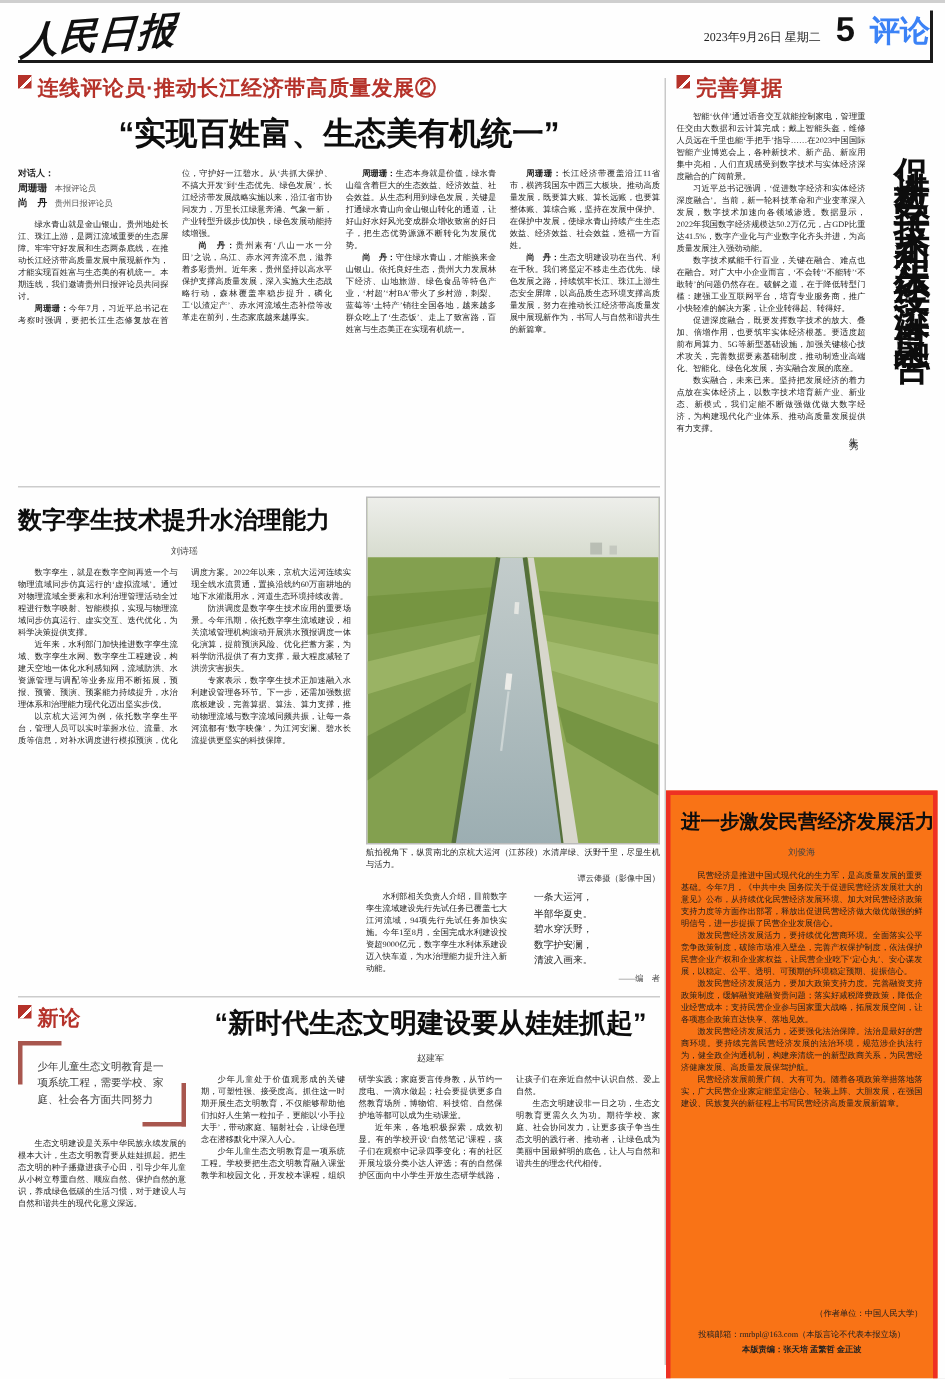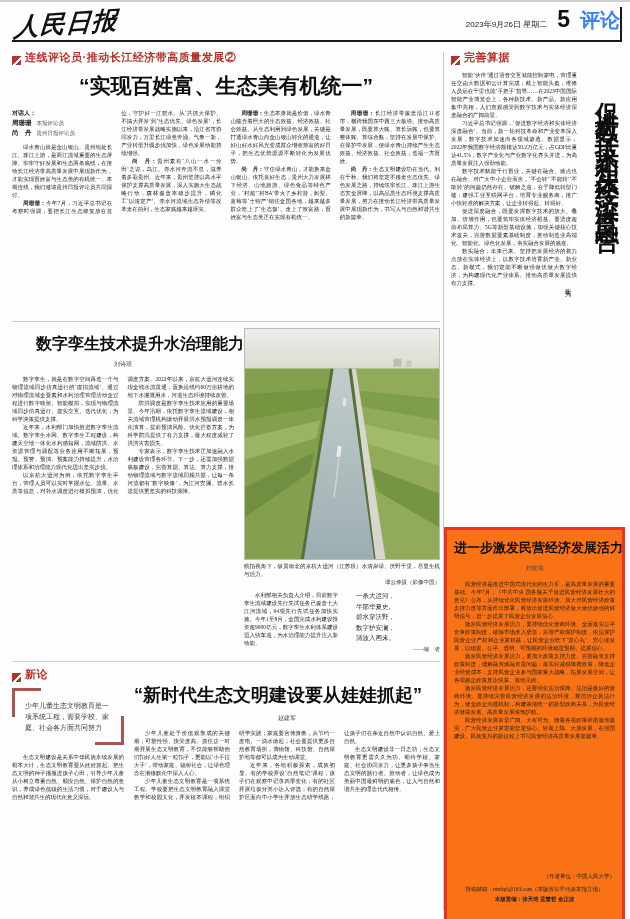--- a/index.html
+++ b/index.html
@@ -4,53 +4,53 @@
 <style>
   html,body{margin:0;padding:0;background:#e9e9e9;}
   .page{position:relative;width:630px;height:919px;margin:0 auto;background:#fefefe;
         font-family:"Liberation Serif",serif;color:#1c1c1c;overflow:hidden;}
   .topline{position:absolute;left:0;top:0;width:630px;height:2px;background:#cfcfcf;}
   
   .masthead{position:absolute;left:14px;top:7px;font-family:"DejaVu Serif",serif;
         font-weight:bold;font-style:italic;font-size:25px;letter-spacing:1px;
         transform:rotate(-4deg) skewX(-8deg);color:#111;}
   .hdr-right{position:absolute;right:10px;top:6px;display:flex;align-items:baseline;gap:10px;}
-  .hdr-date{font-size:8px;color:#222;font-family:Liberation Sans, sans-serif;}
+  .hdr-date{font-size:8px;color:#222;font-family:Liberation Serif, serif;}
   .hdr-page{font-family:"Liberation Sans",sans-serif;font-weight:bold;font-size:23px;color:#111;}
   .hdr-sec{font-family:"Liberation Sans",sans-serif;font-weight:bold;font-size:20px;color:#3b82f6;}
   .hdr-rule{position:absolute;left:12px;right:8px;top:40px;border-top:2px solid #1a1a1a;}
   .hdr-hook{position:absolute;right:8px;top:7px;height:33px;border-right:2px solid #1a1a1a;}
   
   .left-region{position:absolute;left:12px;top:50px;width:428px;}
   .vdiv{position:absolute;left:443px;top:52px;height:858px;border-left:1px solid #c9c9c9;}
   .right-region{position:absolute;left:451px;top:50px;width:172px;}
   
-  .seclabel{display:flex;align-items:flex-end;font-family:"Liberation Sans",sans-serif;
-        font-weight:bold;font-size:11px;color:#b5322a;letter-spacing:.5px;}
+  .seclabel{display:flex;align-items:flex-start;font-family:"Liberation Sans",sans-serif;
+        font-weight:bold;font-size:14px;color:#b5322a;letter-spacing:.5px;}
   .secicon{width:9px;height:9px;background:#b5322a;display:inline-block;margin-right:4px;
         background-image:linear-gradient(135deg,transparent 55%,#fff 55%,#fff 70%,transparent 70%);}
   
   .headline1{margin-top:7px;text-align:center;font-family:"Liberation Sans",sans-serif;
         font-weight:bold;font-size:21px;letter-spacing:0px;color:#0d0d0d;white-space:nowrap;}
   
   .smalltxt{font-size:5.5px;line-height:8px;text-align:justify;color:#1d1d1d;overflow:hidden;}
   .smalltxt p{margin:0;text-indent:2em;}
   .smalltxt p b{font-family:"Liberation Sans",sans-serif;}
   .article1{margin-top:9px;height:204px;column-count:4;column-gap:9px;}
   .byline{margin-bottom:6px;text-indent:0;}
   .byline .bl-label{font-size:6px;font-weight:bold;}
   .byline .bl-row{display:flex;gap:5px;align-items:baseline;margin-top:2px;}
   .byline .bl-name{font-size:6.5px;font-weight:bold;font-family:"Liberation Sans",sans-serif;}
   .byline .bl-role{font-size:5.5px;color:#555;}
   .hrule{border-top:1px solid #cccccc;margin-top:8px;}
   
   .xz-row{display:flex;gap:10px;margin-top:6px;}
   .xz-left{width:222px;}
   .xz-headline{margin-top:6px;text-align:left;font-family:"Liberation Sans",sans-serif;
-        font-weight:bold;font-size:16px;color:#0d0d0d;white-space:nowrap;margin-left:24px;}
+        font-weight:bold;font-size:16px;color:#0d0d0d;white-space:nowrap;}
   .xz-author{text-align:center;font-size:6px;color:#444;margin:5px 0 6px;}
   .xz-text{height:250px;column-count:2;column-gap:9px;}
   .xz-right{width:196px;}
   .photo{width:196px;height:232px;display:block;border:1px solid #bbb;box-sizing:border-box;}
   .caption{margin-top:3px;font-size:5.5px;line-height:7.5px;color:#222;text-align:justify;}
   .cap-credit{font-size:5.5px;color:#333;text-align:right;margin-top:1px;}
   .below-photo{display:flex;gap:8px;margin-top:5px;}
   .bp-col{width:94px;height:62px;}
   .verse{font-size:6.5px;line-height:10.5px;padding-left:10px;}
   .verse p{text-indent:0;margin:0;}
@@ -59,21 +59,21 @@
   .xl-row{display:flex;gap:10px;margin-top:5px;}
   .xl-col1{width:112px;}
   .quote{position:relative;margin-top:6px;padding:12px 9px 12px 13px;font-size:7px;
         line-height:11px;color:#3a3a3a;font-family:"Liberation Sans",sans-serif;}
   .quote::before{content:"";position:absolute;left:0;top:0;width:26px;height:26px;
         border-left:3px solid #a8564e;border-top:3px solid #a8564e;}
   .quote::after{content:"";position:absolute;right:0;bottom:0;width:26px;height:26px;
         border-right:3px solid #a8564e;border-bottom:3px solid #a8564e;}
   .xl-col1-text{margin-top:8px;height:118px;}
   .xl-right{width:306px;}
-  .xl-headline{margin-top:16px;text-align:left;font-family:"Liberation Sans",sans-serif;
+  .xl-headline{text-align:center;font-family:"Liberation Sans",sans-serif;
         font-weight:bold;font-size:18px;color:#0d0d0d;white-space:nowrap;}
   .xl-author{text-align:center;font-size:6px;color:#444;margin:7px 0 6px;}
   .xl-text{height:148px;column-count:3;column-gap:9px;}
   .author-note{text-indent:0 !important;text-align:right;}
   
   .sp-row{position:relative;display:flex;margin-top:6px;}
   .sp-text{width:126px;height:460px;}
   .sp-title{width:46px;height:462px;margin-left:0px;writing-mode:vertical-rl;text-orientation:upright;
         font-family:"Liberation Sans",sans-serif;font-weight:bold;font-size:24px;
         letter-spacing:9px;color:#0d0d0d;padding-top:12px;box-sizing:border-box;}

